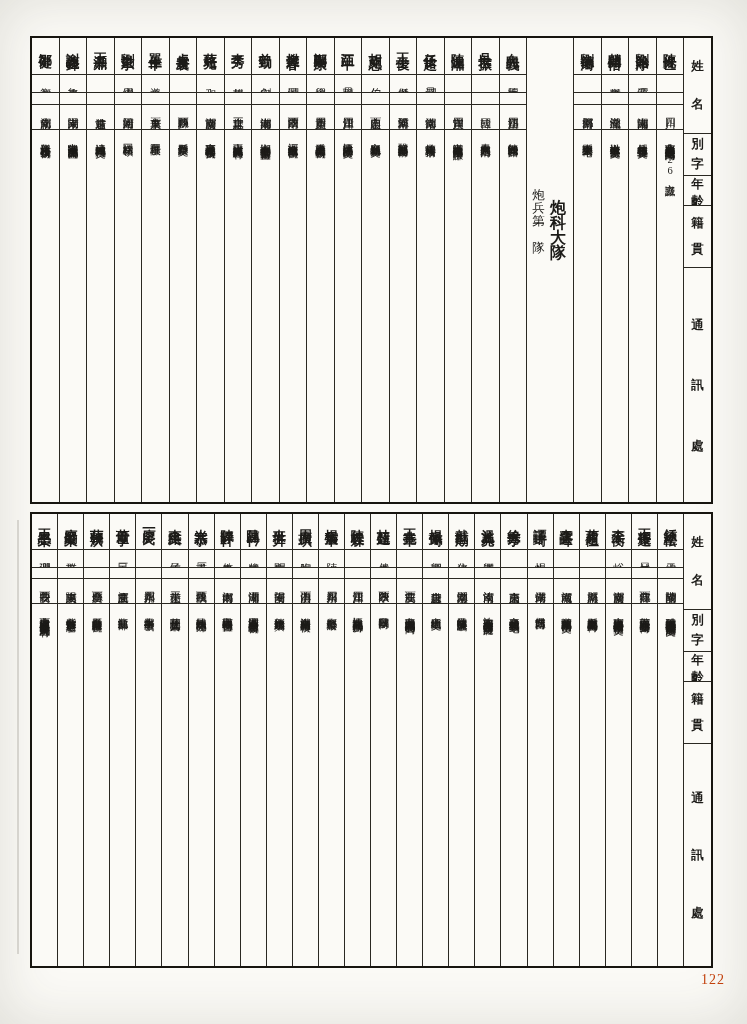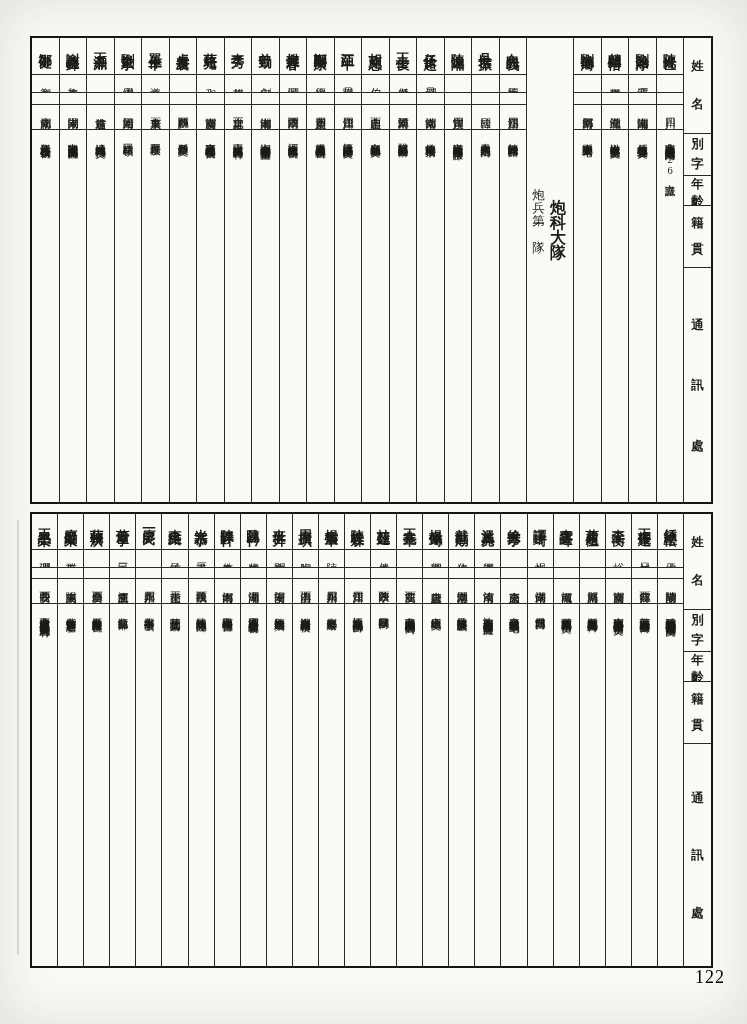--- a/index.html
+++ b/index.html
@@ -63,21 +63,21 @@
   .sec-primary{
     position:absolute;right:7px;top:148px;
     font-size:16px;font-weight:700;letter-spacing:15px;
   }
   .sec-secondary{
     position:absolute;left:5px;top:140px;
     font-size:12.5px;letter-spacing:13px;
   }
   .page-number{
     position:absolute;right:22px;bottom:36px;
-    font-size:18px;color:#000000;letter-spacing:1px;margin-left:48px;
+    font-size:14px;color:#c2410c;letter-spacing:1px;margin-left:48px;
   }
 </style>
 </head>
 <body>
 
 <div class="page">
   <div class="roster" id="table-top">
       <div class="col header">
         <div class="hcell c-name">
           <span class="hchar">姓</span>

